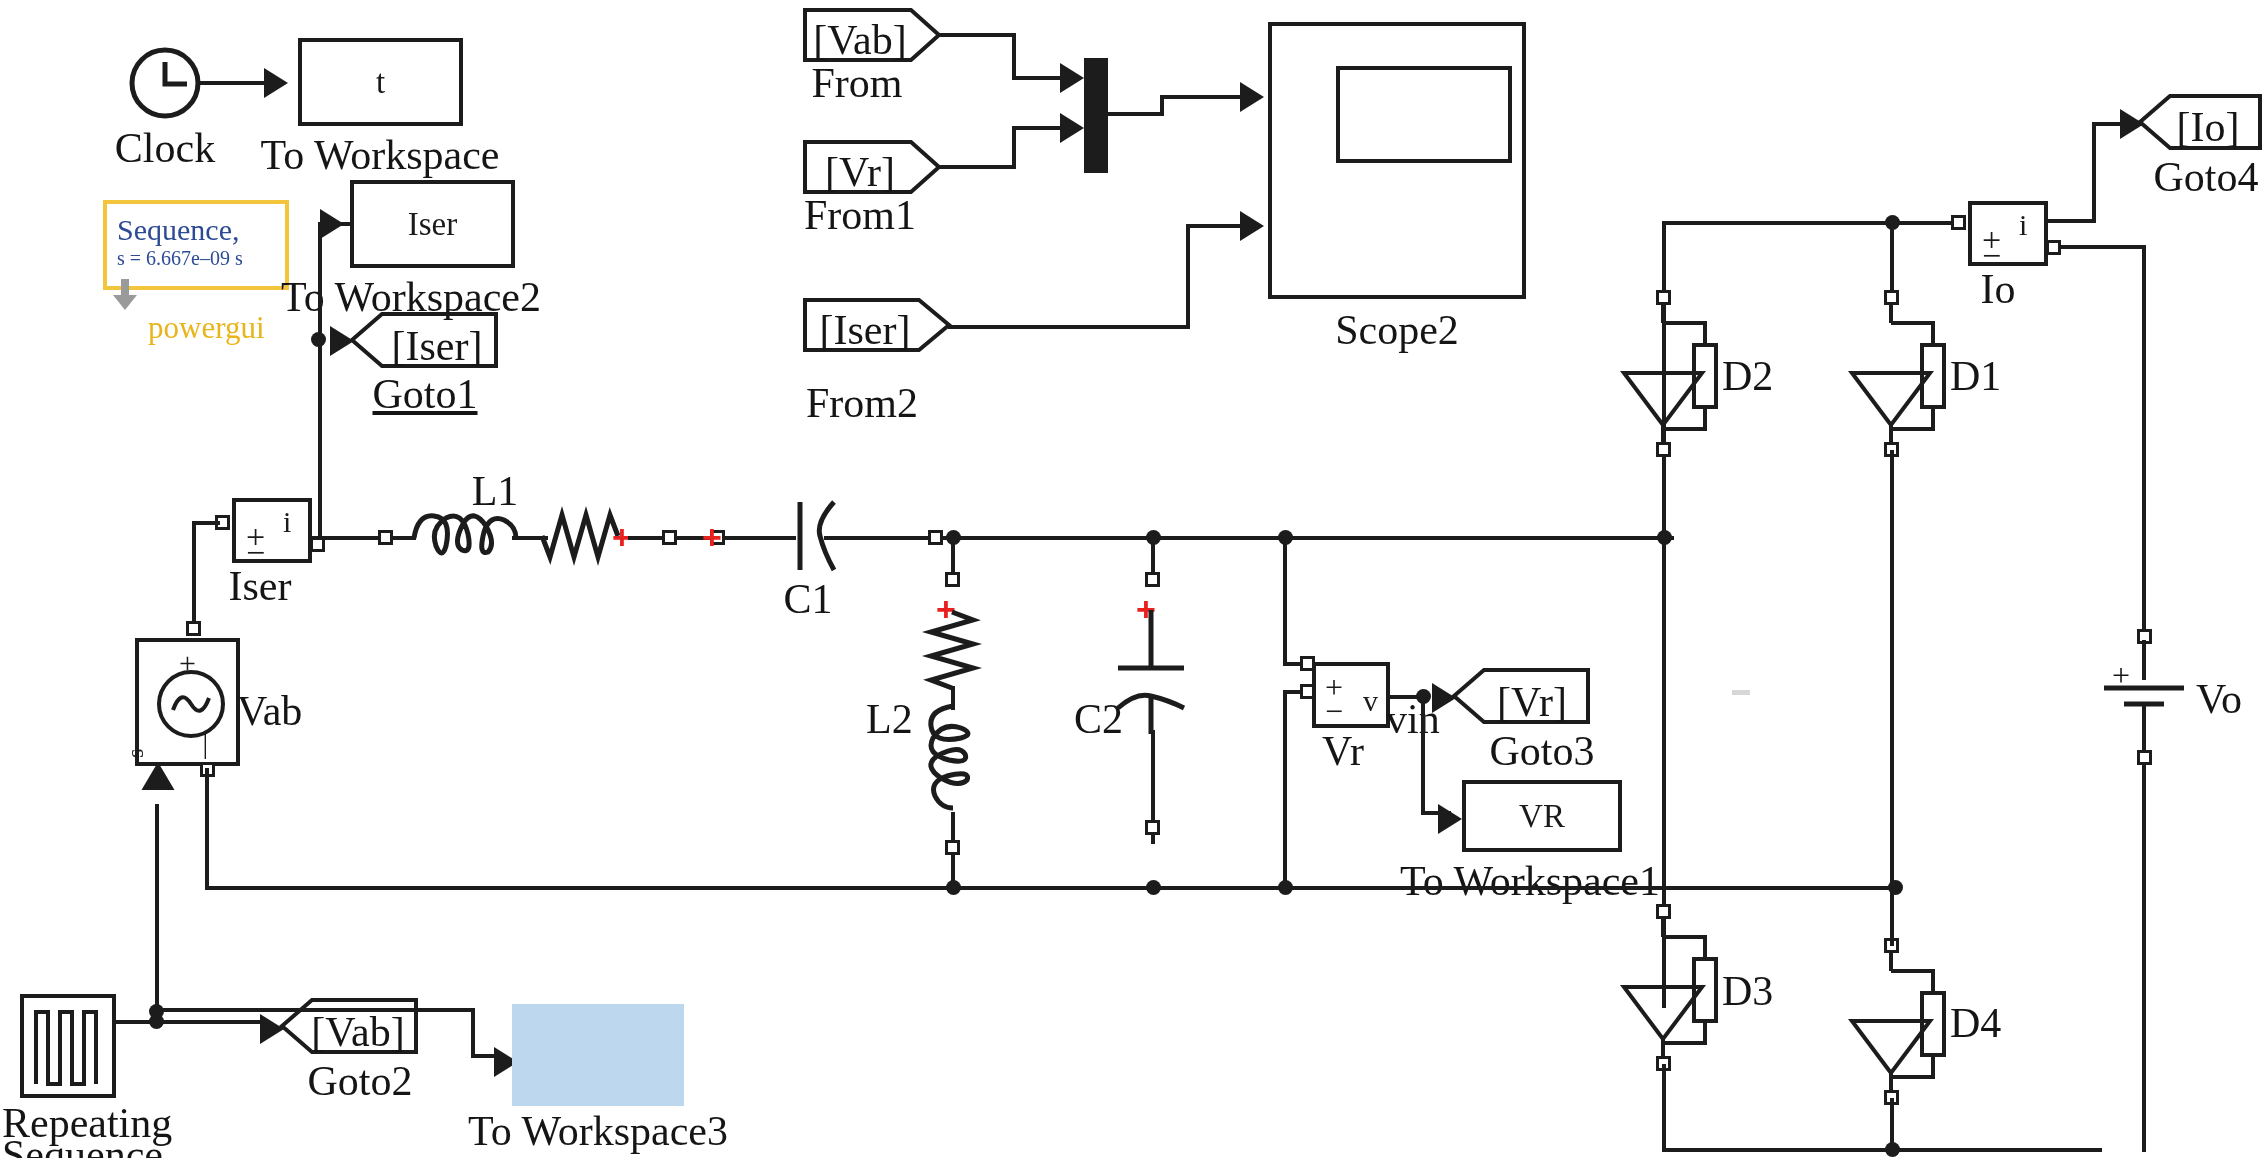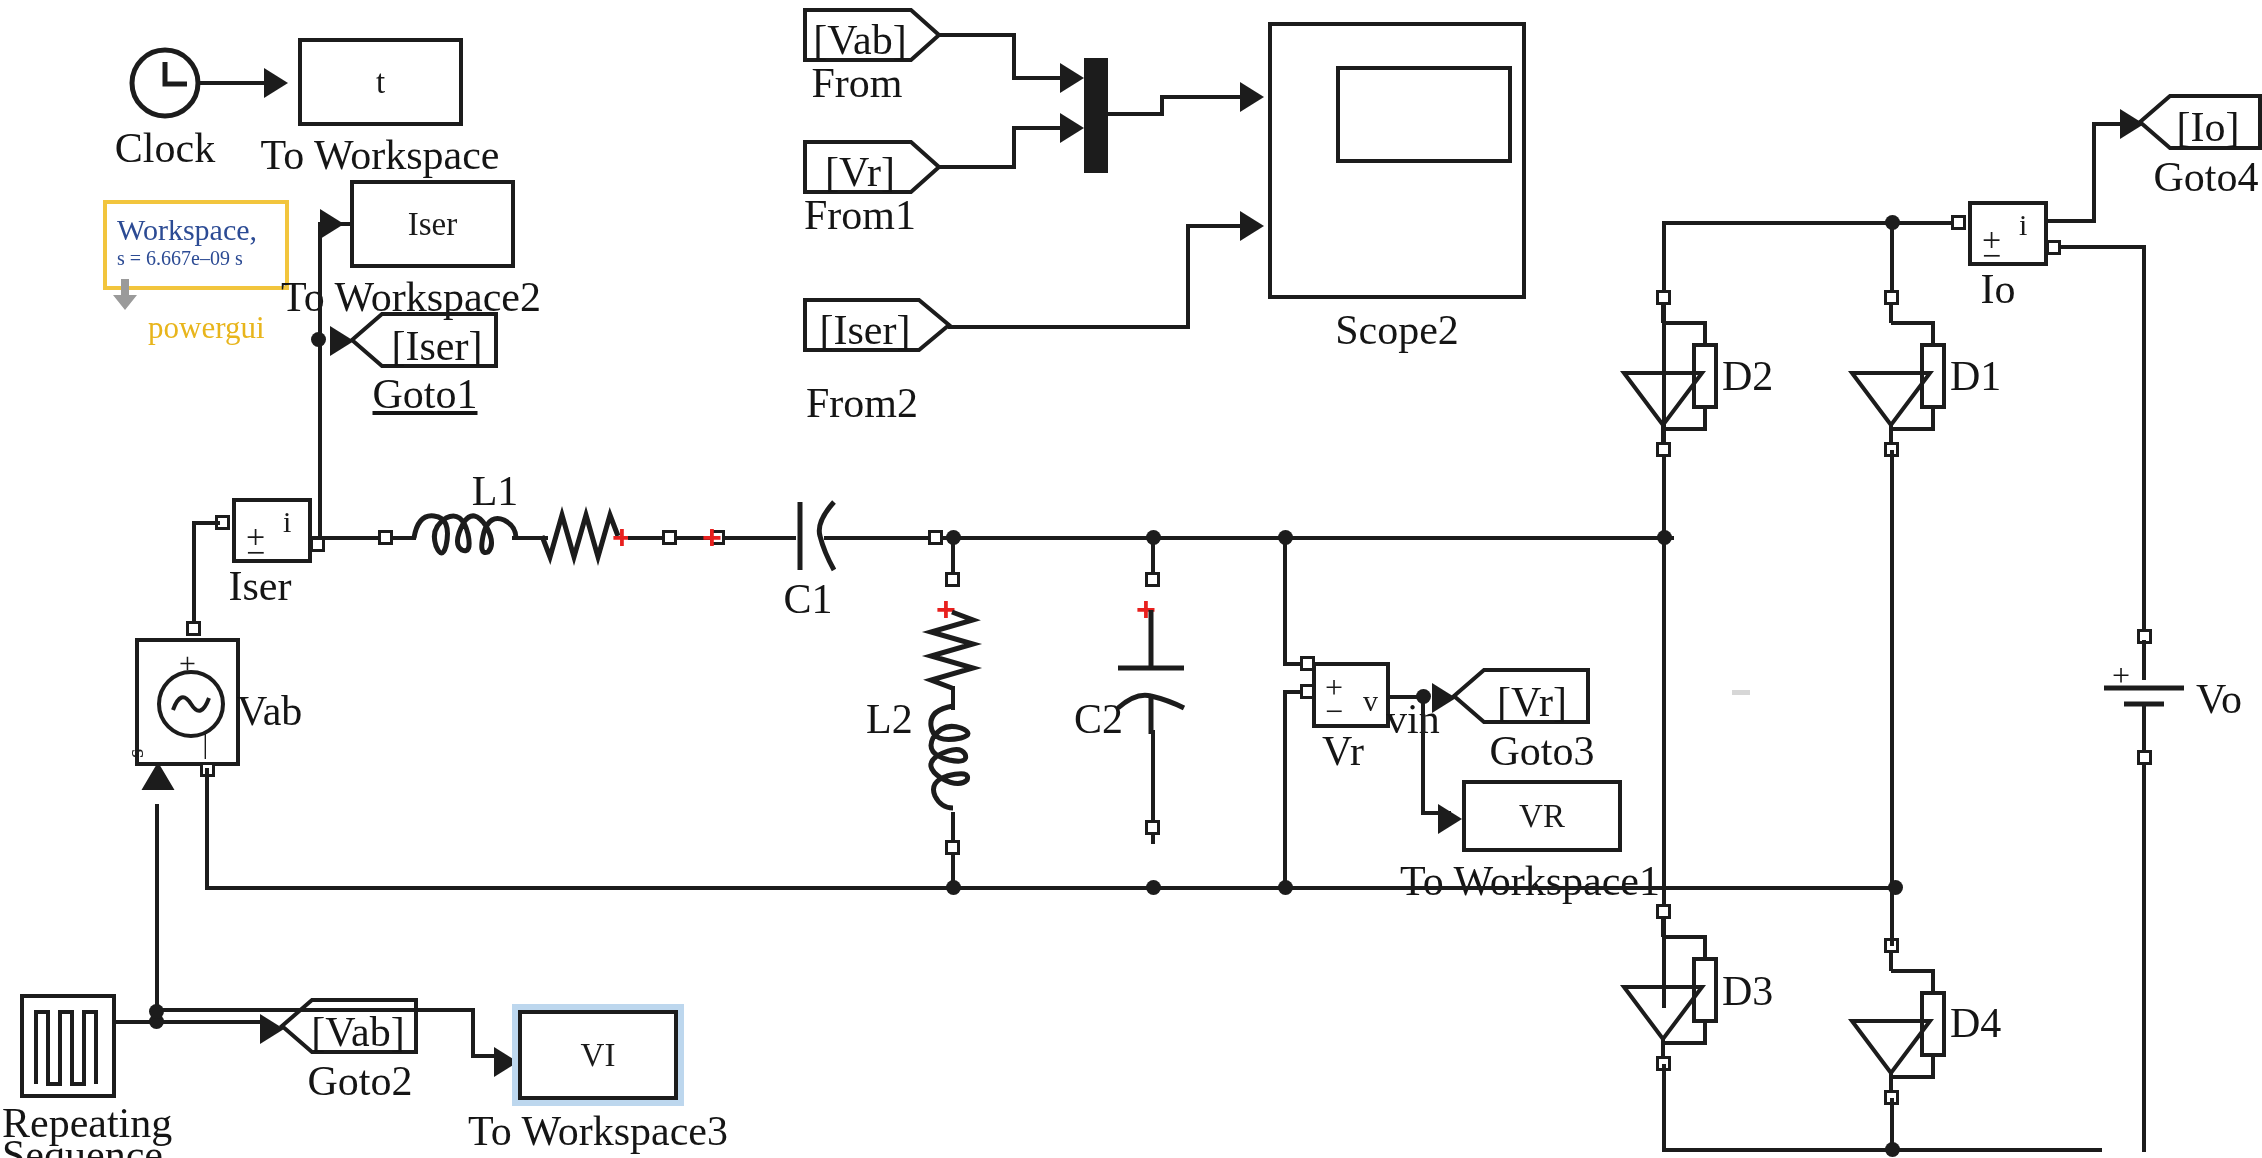--- a/index.html
+++ b/index.html
@@ -47,21 +47,21 @@
   <div class="lbl c" style="left:165px;top:127px;">Clock</div>
   <div class="wire wh" style="left:200px;top:81px;width:72px;"></div>
   <div class="arr r" style="left:264px;top:68px;"></div>
   <div class="blk" style="left:298px;top:38px;width:165px;height:88px;">
     <div class="inner">t</div>
   </div>
   <div class="lbl c" style="left:380px;top:134px;">To Workspace</div>
 
   <div class="powergui" style="left:103px;top:200px;width:186px;height:90px;">
     <div class="pgtxt">
-      <div>Workspace,</div>
+      <div>Sequence,</div>
       <div class="small">s = 6.667e–09 s</div>
     </div>
   </div>
   <svg style="left:112px;top:279px;width:26px;height:32px;">
     <path d="M9 0 L17 0 L17 16 L25 16 L13 31 L1 16 L9 16 Z" fill="#9a9a9a"></path>
   </svg>
   <div class="pglabel" style="left:148px;top:310px;">powergui</div>
 
   <div class="blk" style="left:350px;top:180px;width:165px;height:88px;">
     <div class="inner">Iser</div>
@@ -376,18 +376,15 @@
   <div class="arr r" style="left:494px;top:1047px;"></div>
 
   <div class="arr r" style="left:260px;top:1014px;"></div>
   <svg class="tag" style="left:282px;top:998px;width:136px;height:56px;">
     <path class="st" d="M0 28 L30 2 L134 2 L134 54 L30 54 Z"></path>
   </svg>
   <div class="lbl c" style="left:358px;top:1011px;">[Vab]</div>
   <div class="lbl c" style="left:360px;top:1060px;">Goto2</div>
 
   <div class="hl" style="left:512px;top:1004px;width:172px;height:102px;"></div>
-  <div class="blk" style="left:518px;top:1010px;width:160px;height:90px;">
-    <div class="inner">VI</div>
-  </div>
   <div class="lbl c" style="left:598px;top:1110px;">To Workspace3</div>
 
 </div>
 
 </body></html>

